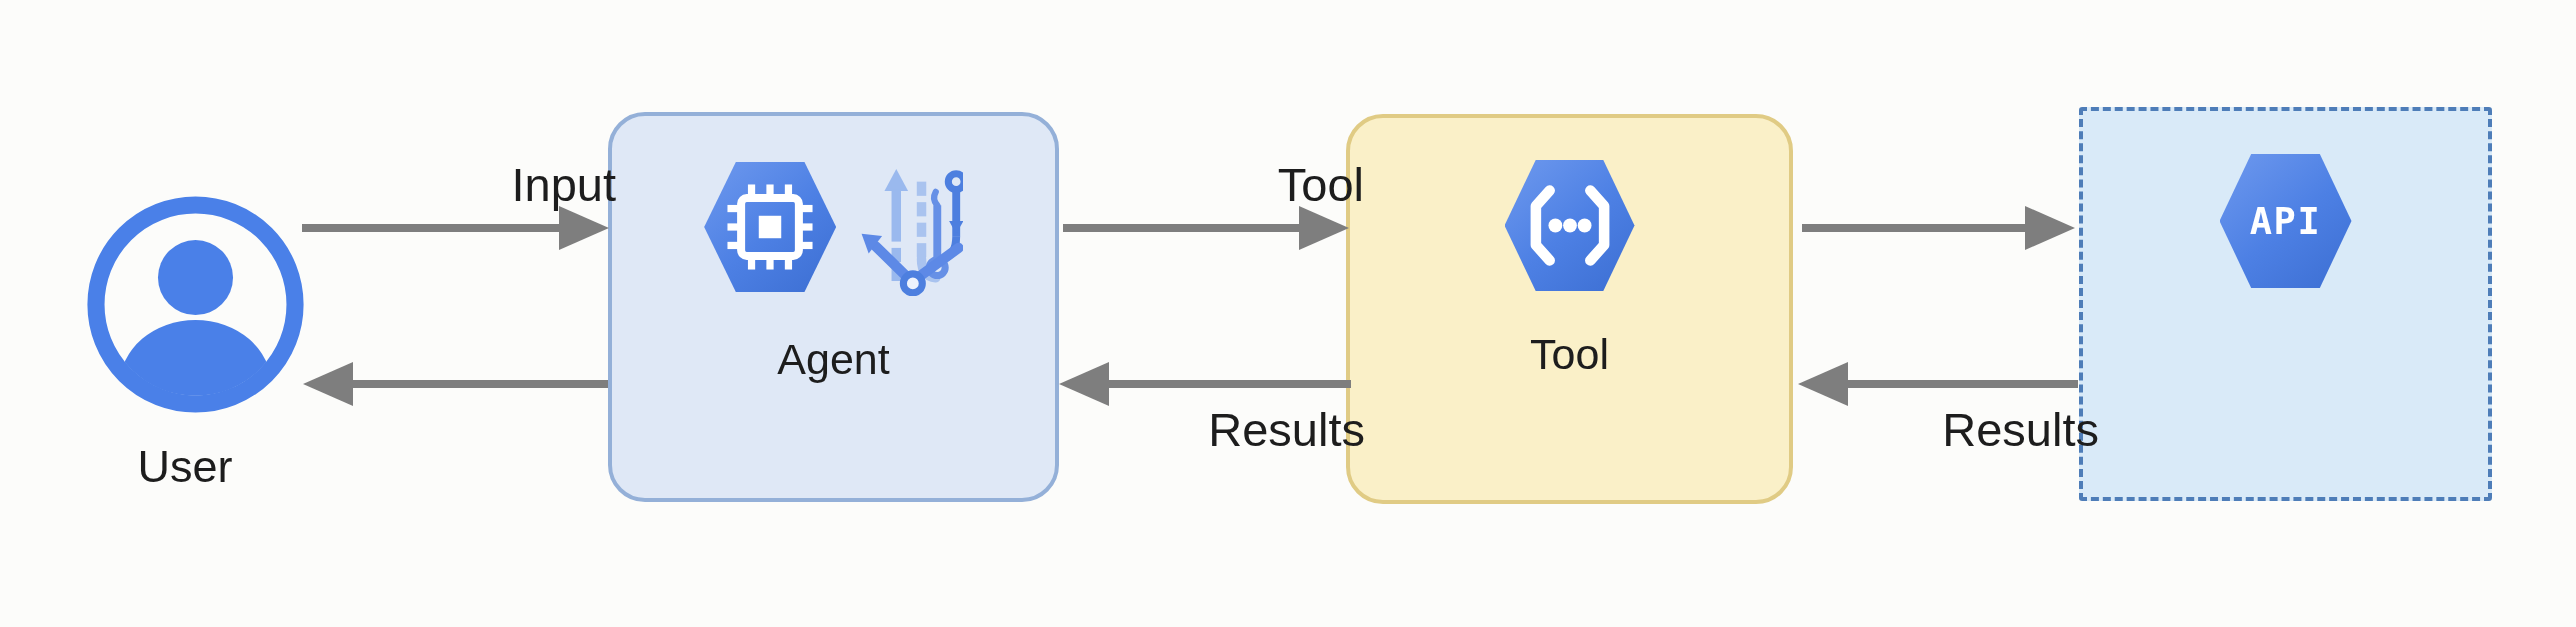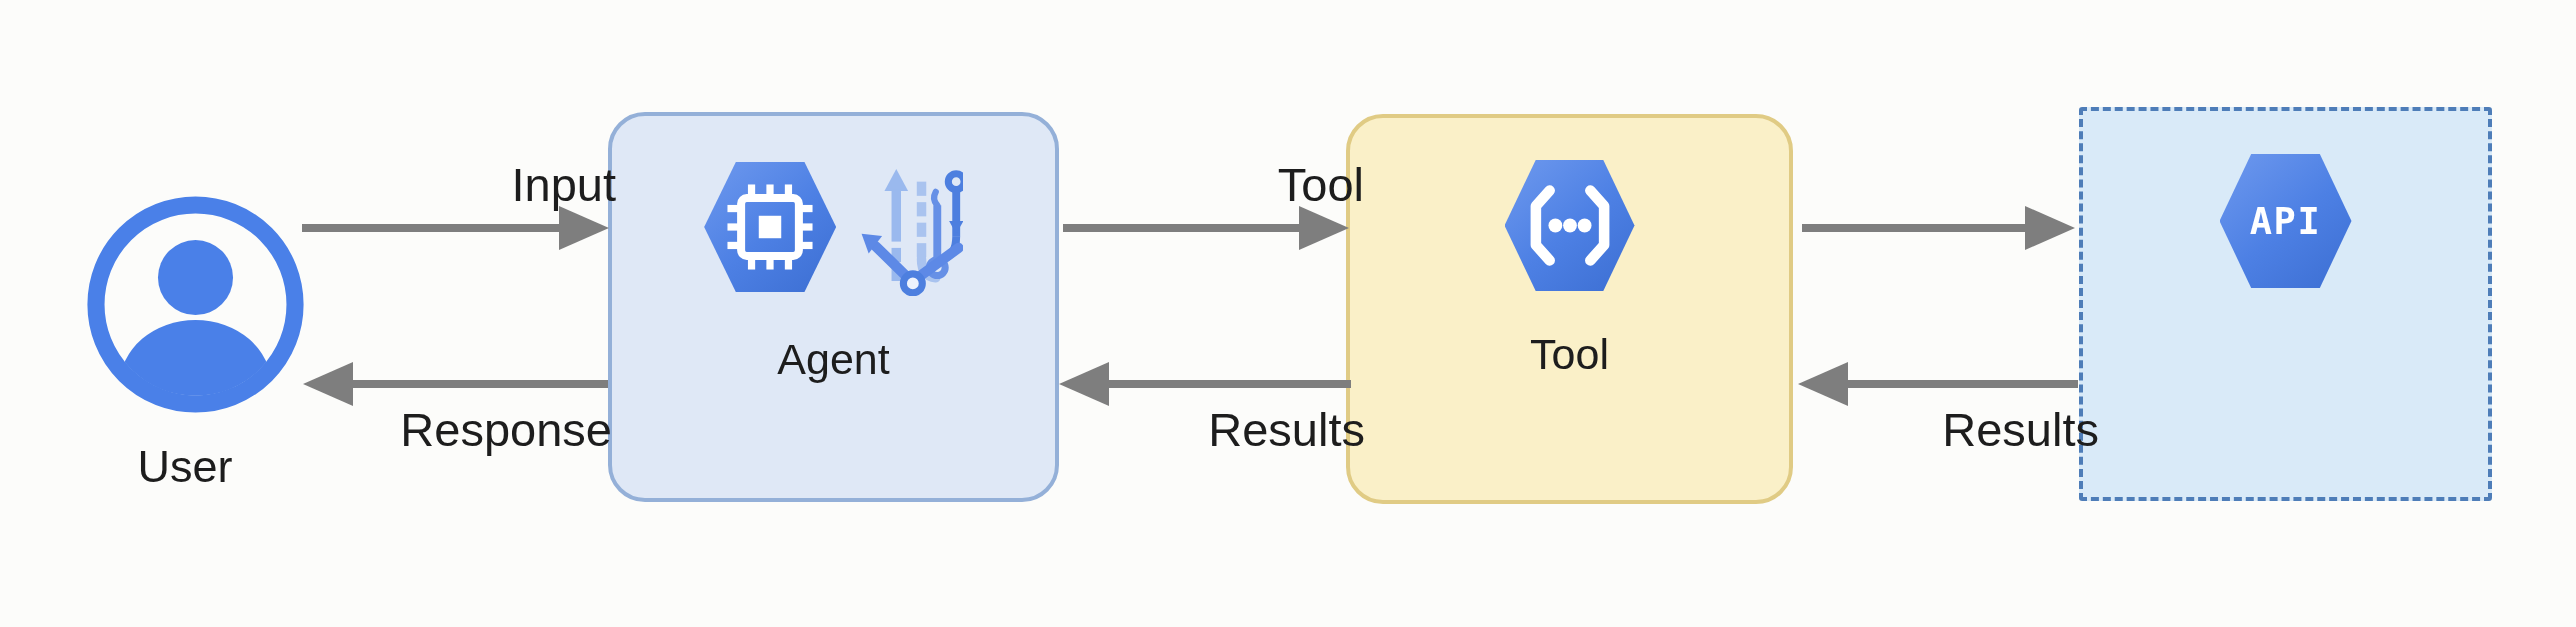--- a/index.html
+++ b/index.html
@@ -188,21 +188,20 @@
 
   <div>
     <div class="shaft" style="left:1802px;top:224px;width:227px;"></div>
     <div class="head-right" style="left:2025px;top:206px;"></div>
   </div>
 
   <div>
     <div class="head-left" style="left:303px;top:362px;"></div>
     <div class="shaft" style="left:350px;top:380px;width:258px;"></div>
   </div>
-  <div class="edge-label" style="left:290px;top:403px;">Response</div>
 
   <div>
     <div class="head-left" style="left:1059px;top:362px;"></div>
     <div class="shaft" style="left:1105px;top:380px;width:246px;"></div>
   </div>
   <div class="edge-label" style="left:1043px;top:403px;">Results</div>
 
   <div>
     <div class="head-left" style="left:1798px;top:362px;"></div>
     <div class="shaft" style="left:1844px;top:380px;width:234px;"></div>

